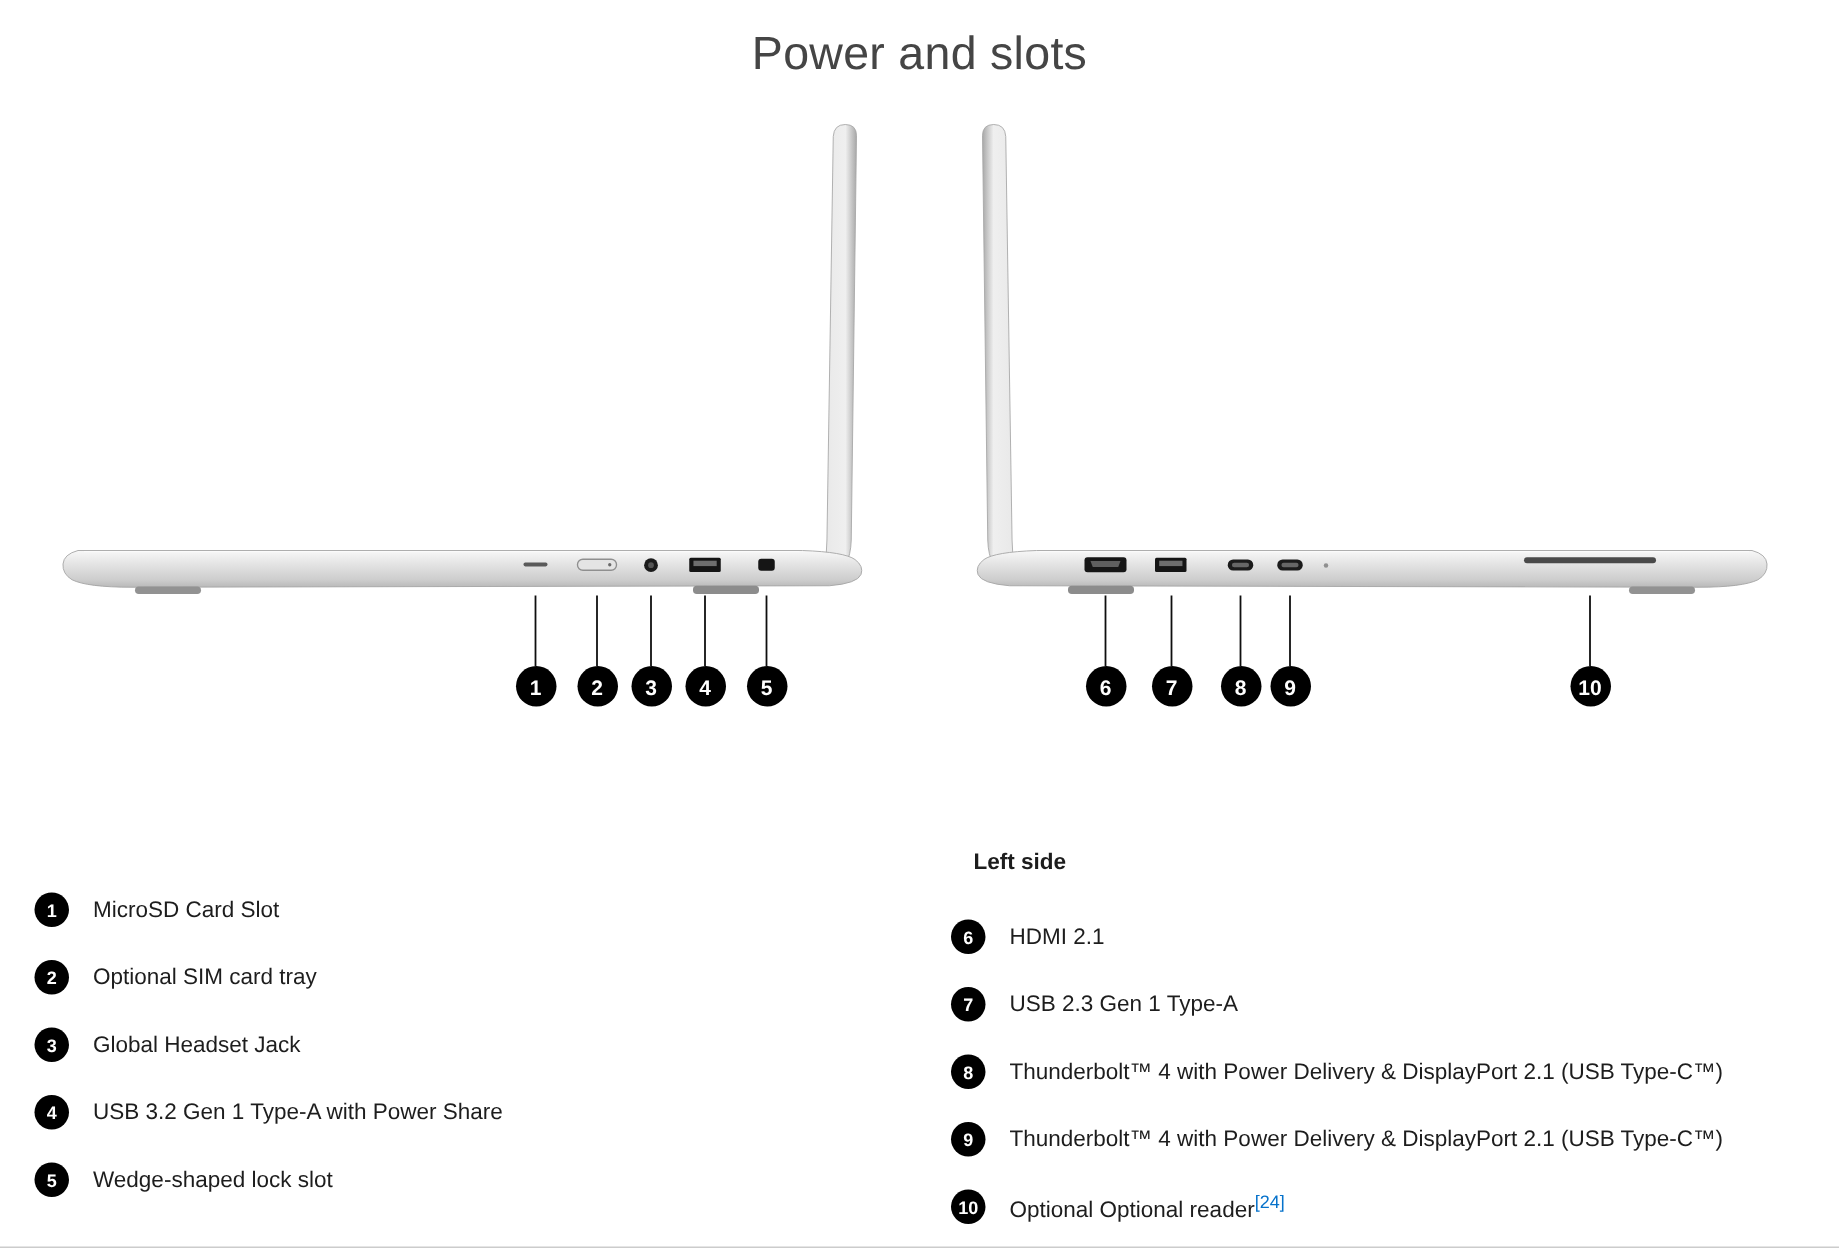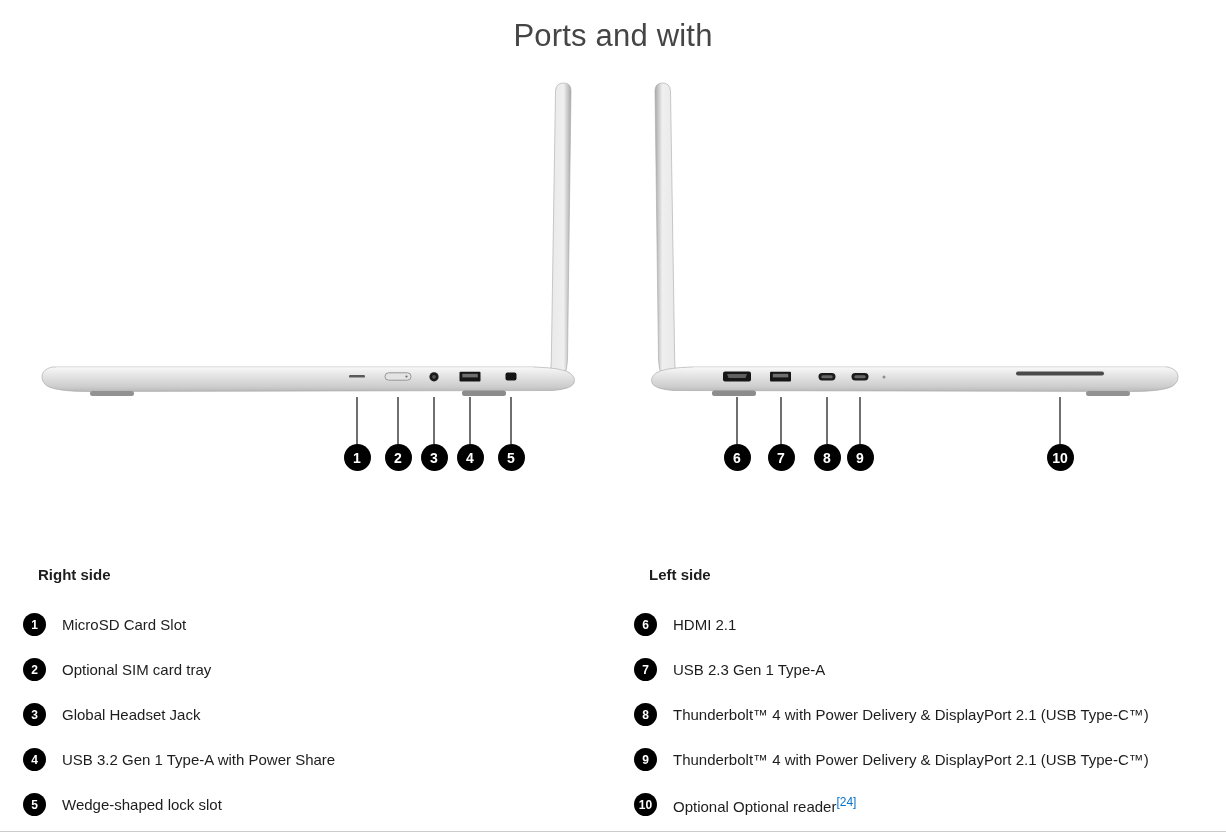--- a/index.html
+++ b/index.html
@@ -70,21 +70,21 @@
     top: 831px; left: 0;
     width: 1226px; height: 0;
     border-top: 1px solid #cccccc;
   }
 </style>
 </head>
 <body>
 
 <div class="page">
 
-  <h1 class="title">Ports and with</h1>
+  <h1 class="title">Power and slots</h1>
 
   <div class="hero">
     <svg width="1226" height="520" viewBox="0 0 1226 520">
       <defs>
         <linearGradient id="gradScreenA" x1="0" y1="0" x2="1" y2="0">
           <stop offset="0" stop-color="#b9b9b9"></stop>
           <stop offset="0.18" stop-color="#e9e9e9"></stop>
           <stop offset="0.7" stop-color="#efefef"></stop>
           <stop offset="1" stop-color="#a8a8a8"></stop>
         </linearGradient>
@@ -172,21 +172,20 @@
     <div class="callout-badge" style="left:456.5px">4</div>
     <div class="callout-badge" style="left:497.5px">5</div>
     <div class="callout-badge" style="left:723.5px">6</div>
     <div class="callout-badge" style="left:767.5px">7</div>
     <div class="callout-badge" style="left:813.5px">8</div>
     <div class="callout-badge" style="left:846.5px">9</div>
     <div class="callout-badge" style="left:1046.5px">10</div>
   </div>
 
   <div class="legend-col right-col">
-    <h2 class="legend-heading">Right side</h2>
     <div class="legend-items">
       <div class="legend-item">
         <span class="num-badge">1</span>
         <span class="legend-label">MicroSD Card Slot</span>
       </div>
       <div class="legend-item">
         <span class="num-badge">2</span>
         <span class="legend-label">Optional SIM card tray</span>
       </div>
       <div class="legend-item">

